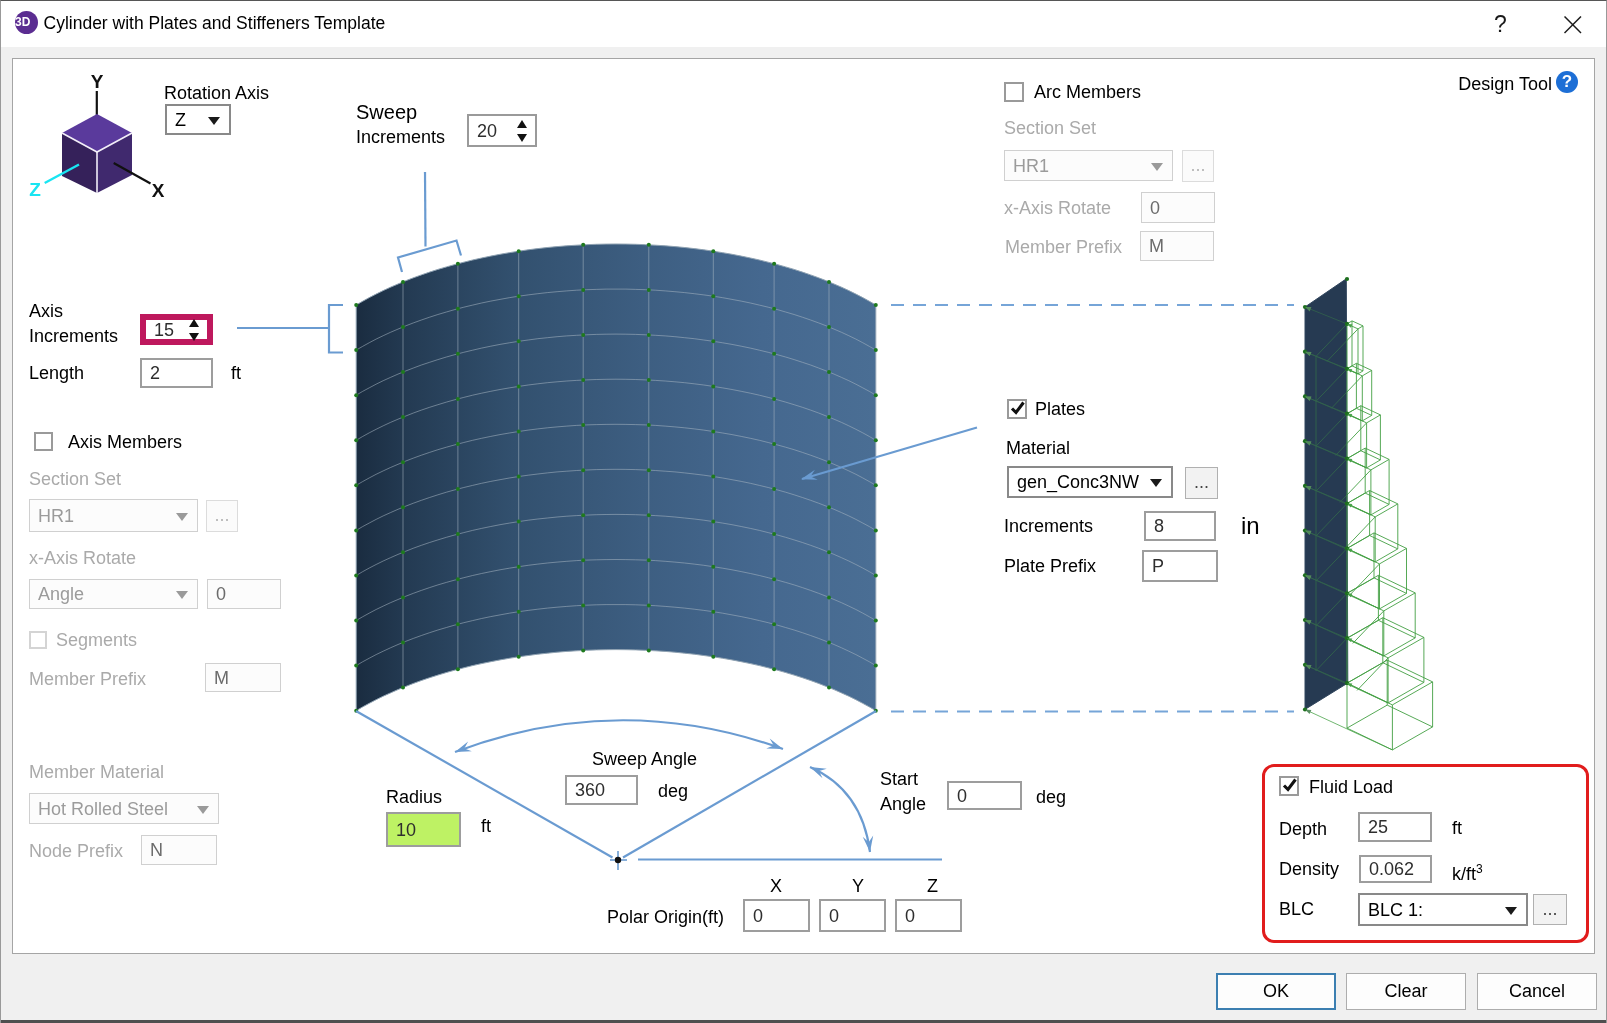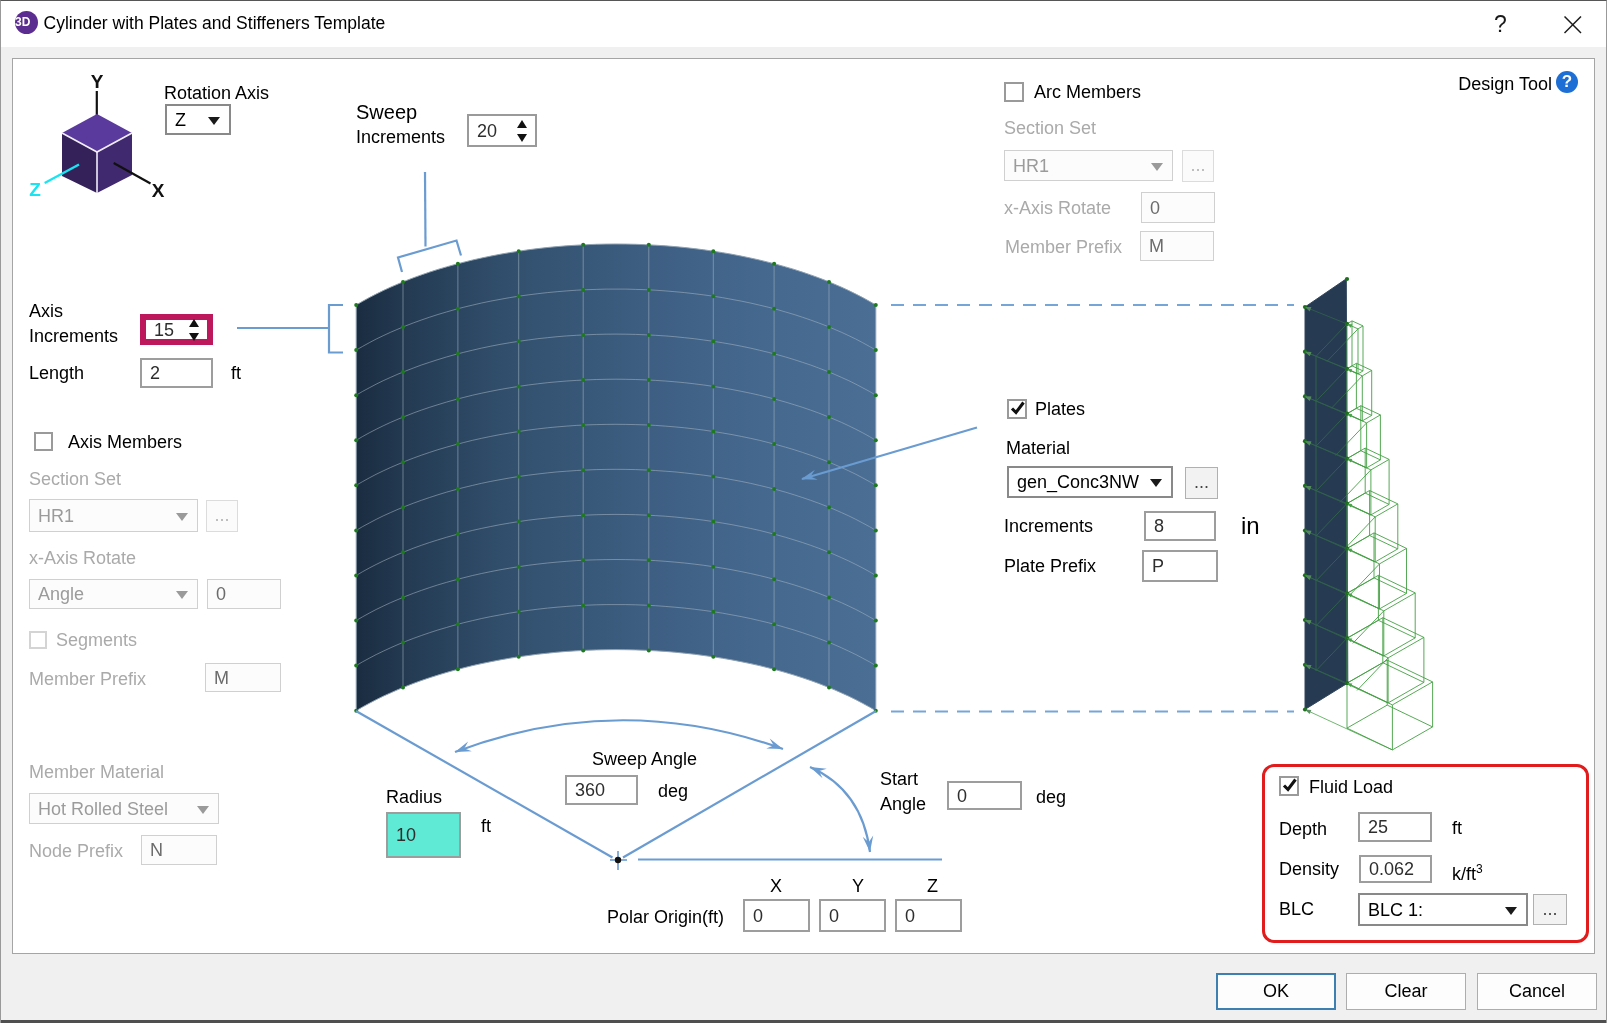--- a/index.html
+++ b/index.html
@@ -538,21 +538,21 @@
 <div class="lb" style="left:1003px;top:553px;font-size:18px;color:#000;">Plate Prefix</div>
 <div class="tb" style="left:1141px;top:549px;width:76px;height:32px;border:2px solid #9d9d9d;background:#fff">
       <span style="color:#2e2e2e">P</span>
     </div>
 <div class="lb" style="left:565px;top:746px;font-size:18px;color:#000;margin-left:26px;">Sweep Angle</div>
 <div class="tb" style="left:564px;top:774px;width:73px;height:30px;border:2px solid #9d9d9d;background:#fff">
       <span style="color:#2e2e2e">360</span>
     </div>
 <div class="lb" style="left:657px;top:778px;font-size:18px;color:#000;">deg</div>
 <div class="lb" style="left:385px;top:784px;font-size:18px;color:#000;">Radius</div>
-<div class="tb" style="left:385px;top:811px;width:75px;height:46px;border:2px solid #9d9d9d;background:#5eead4">
+<div class="tb" style="left:385px;top:811px;width:75px;height:35px;border:2px solid #9d9d9d;background:#bef264">
       <span style="color:#2e2e2e">10</span>
     </div>
 <div class="lb" style="left:480px;top:813px;font-size:18px;color:#000;">ft</div>
 <div class="lb" style="left:879px;top:766px;font-size:18px;color:#000;">Start</div>
 <div class="lb" style="left:879px;top:791px;font-size:18px;color:#000;">Angle</div>
 <div class="tb" style="left:946px;top:780px;width:75px;height:29px;border:2px solid #9d9d9d;background:#fff">
       <span style="color:#2e2e2e">0</span>
     </div>
 <div class="lb" style="left:1035px;top:784px;font-size:18px;color:#000;">deg</div>
 <div class="lb" style="left:769px;top:873px;font-size:18px;color:#000;">X</div>

